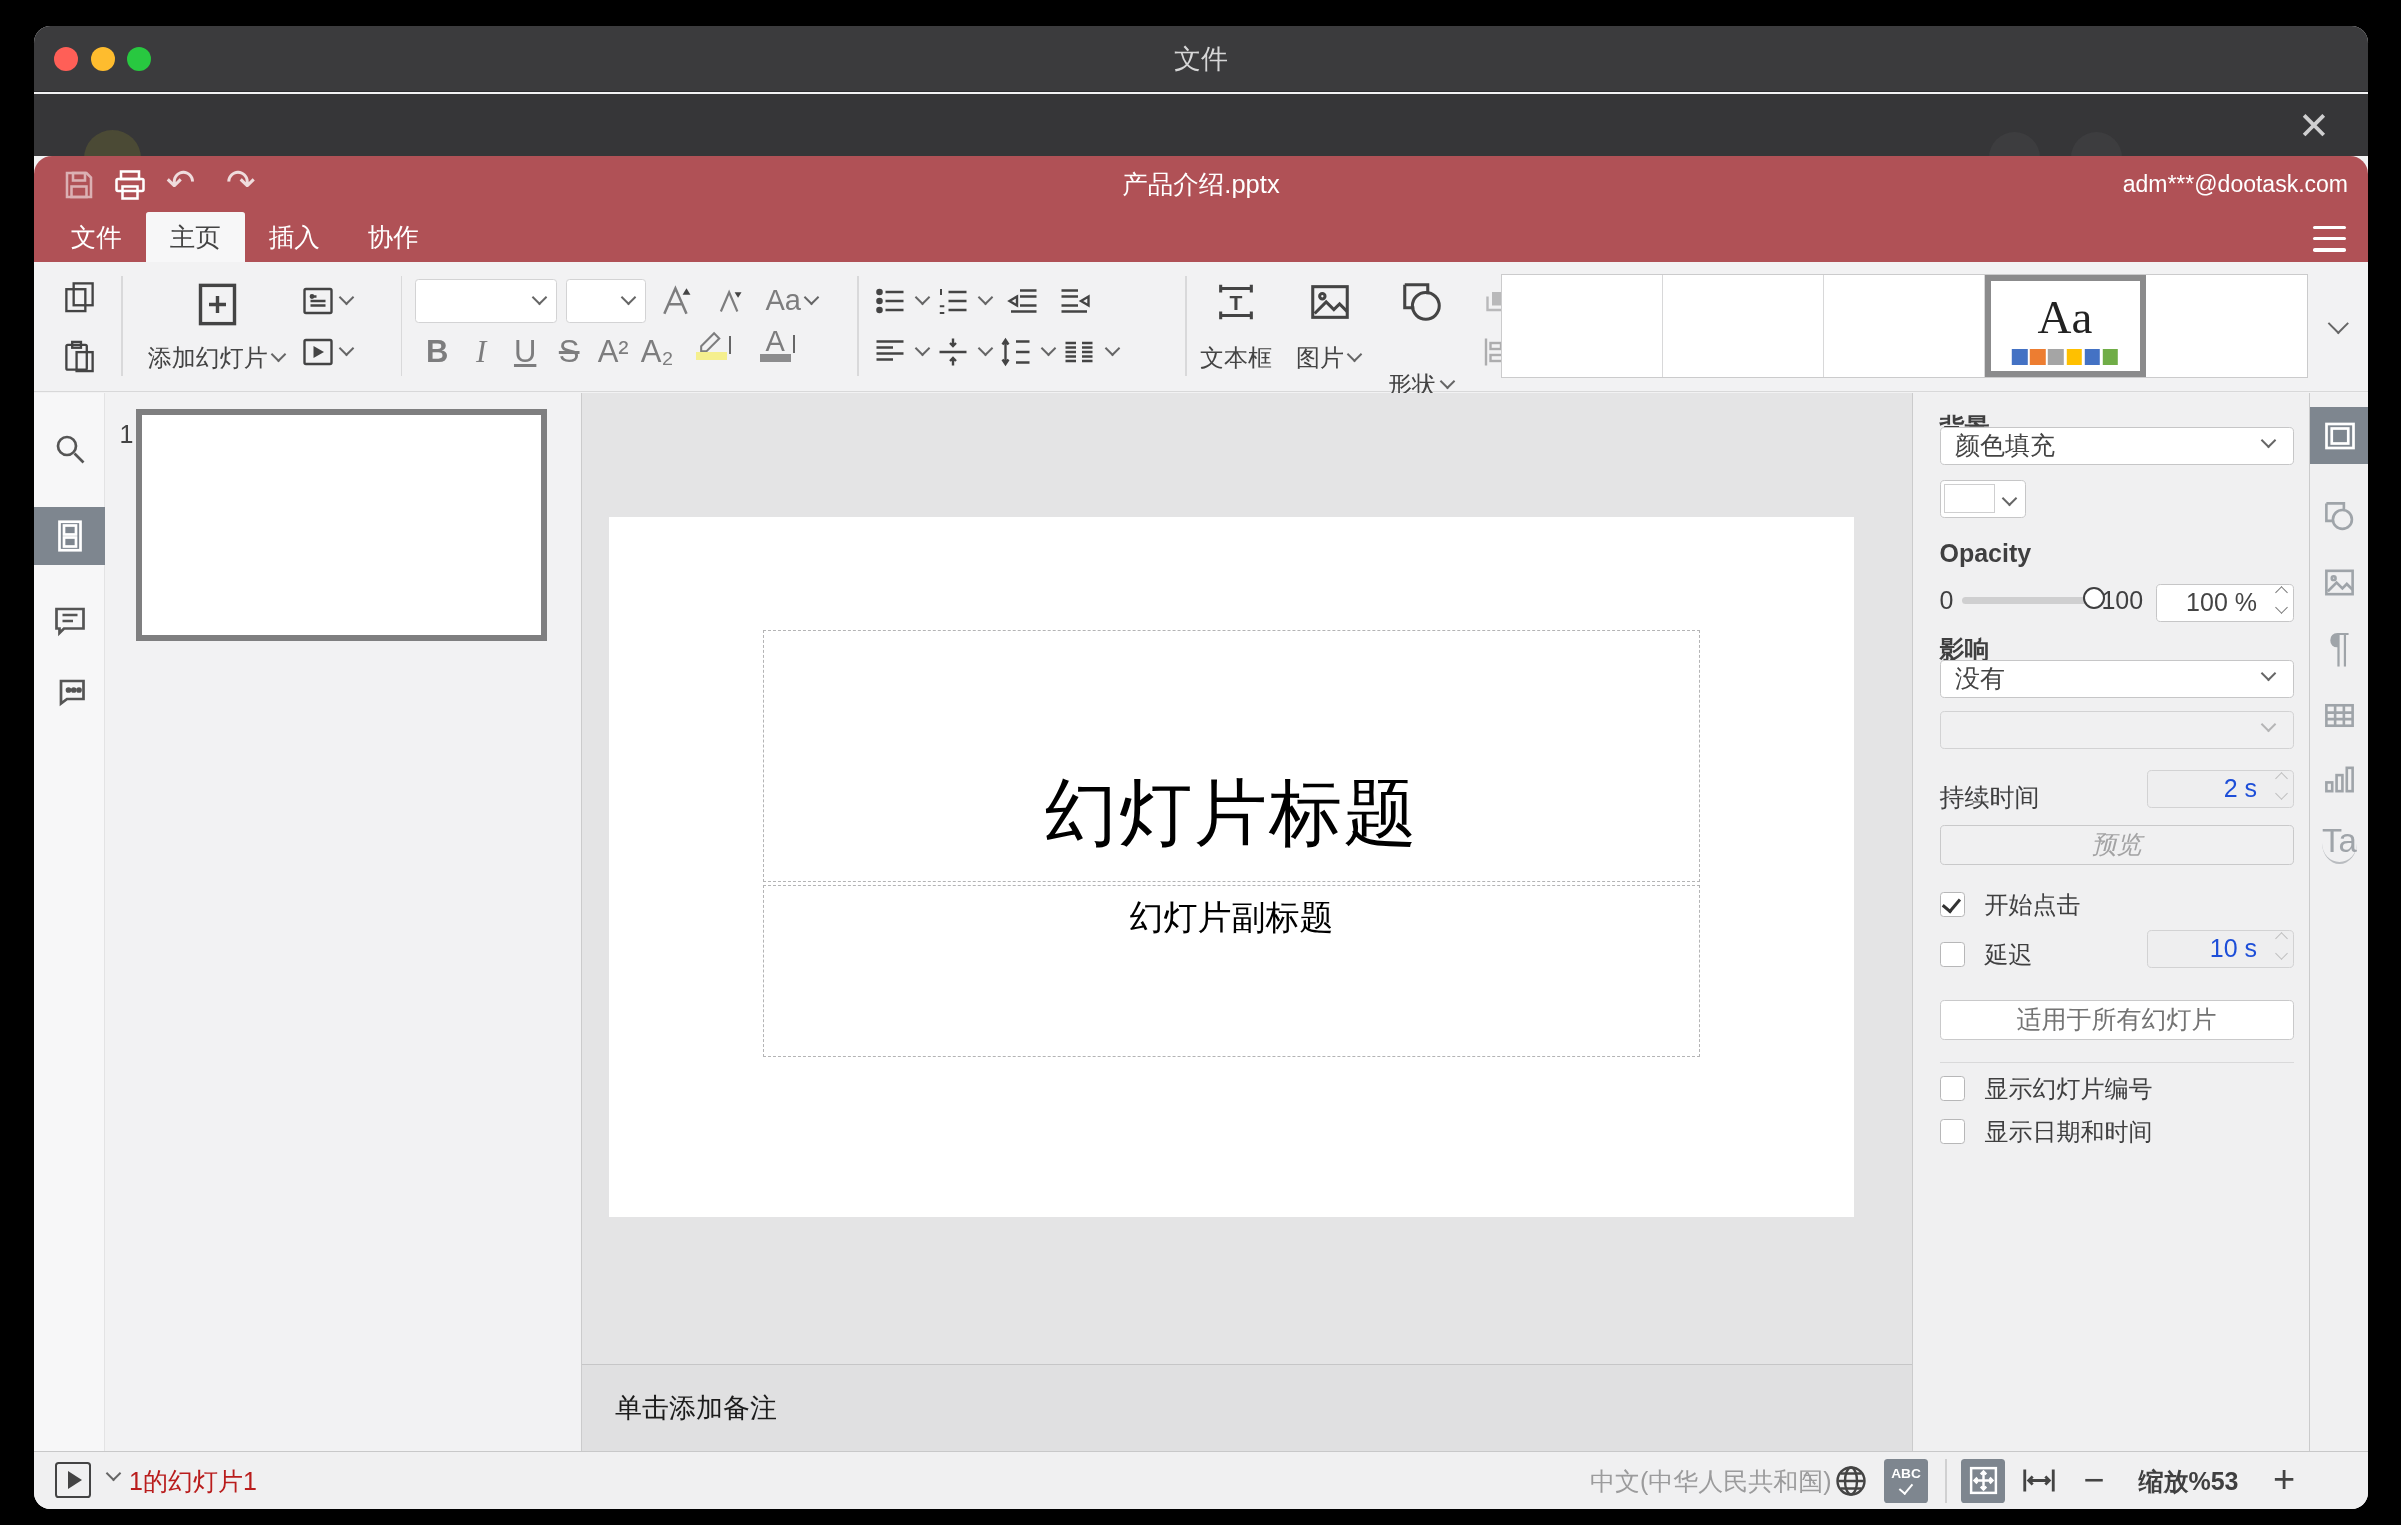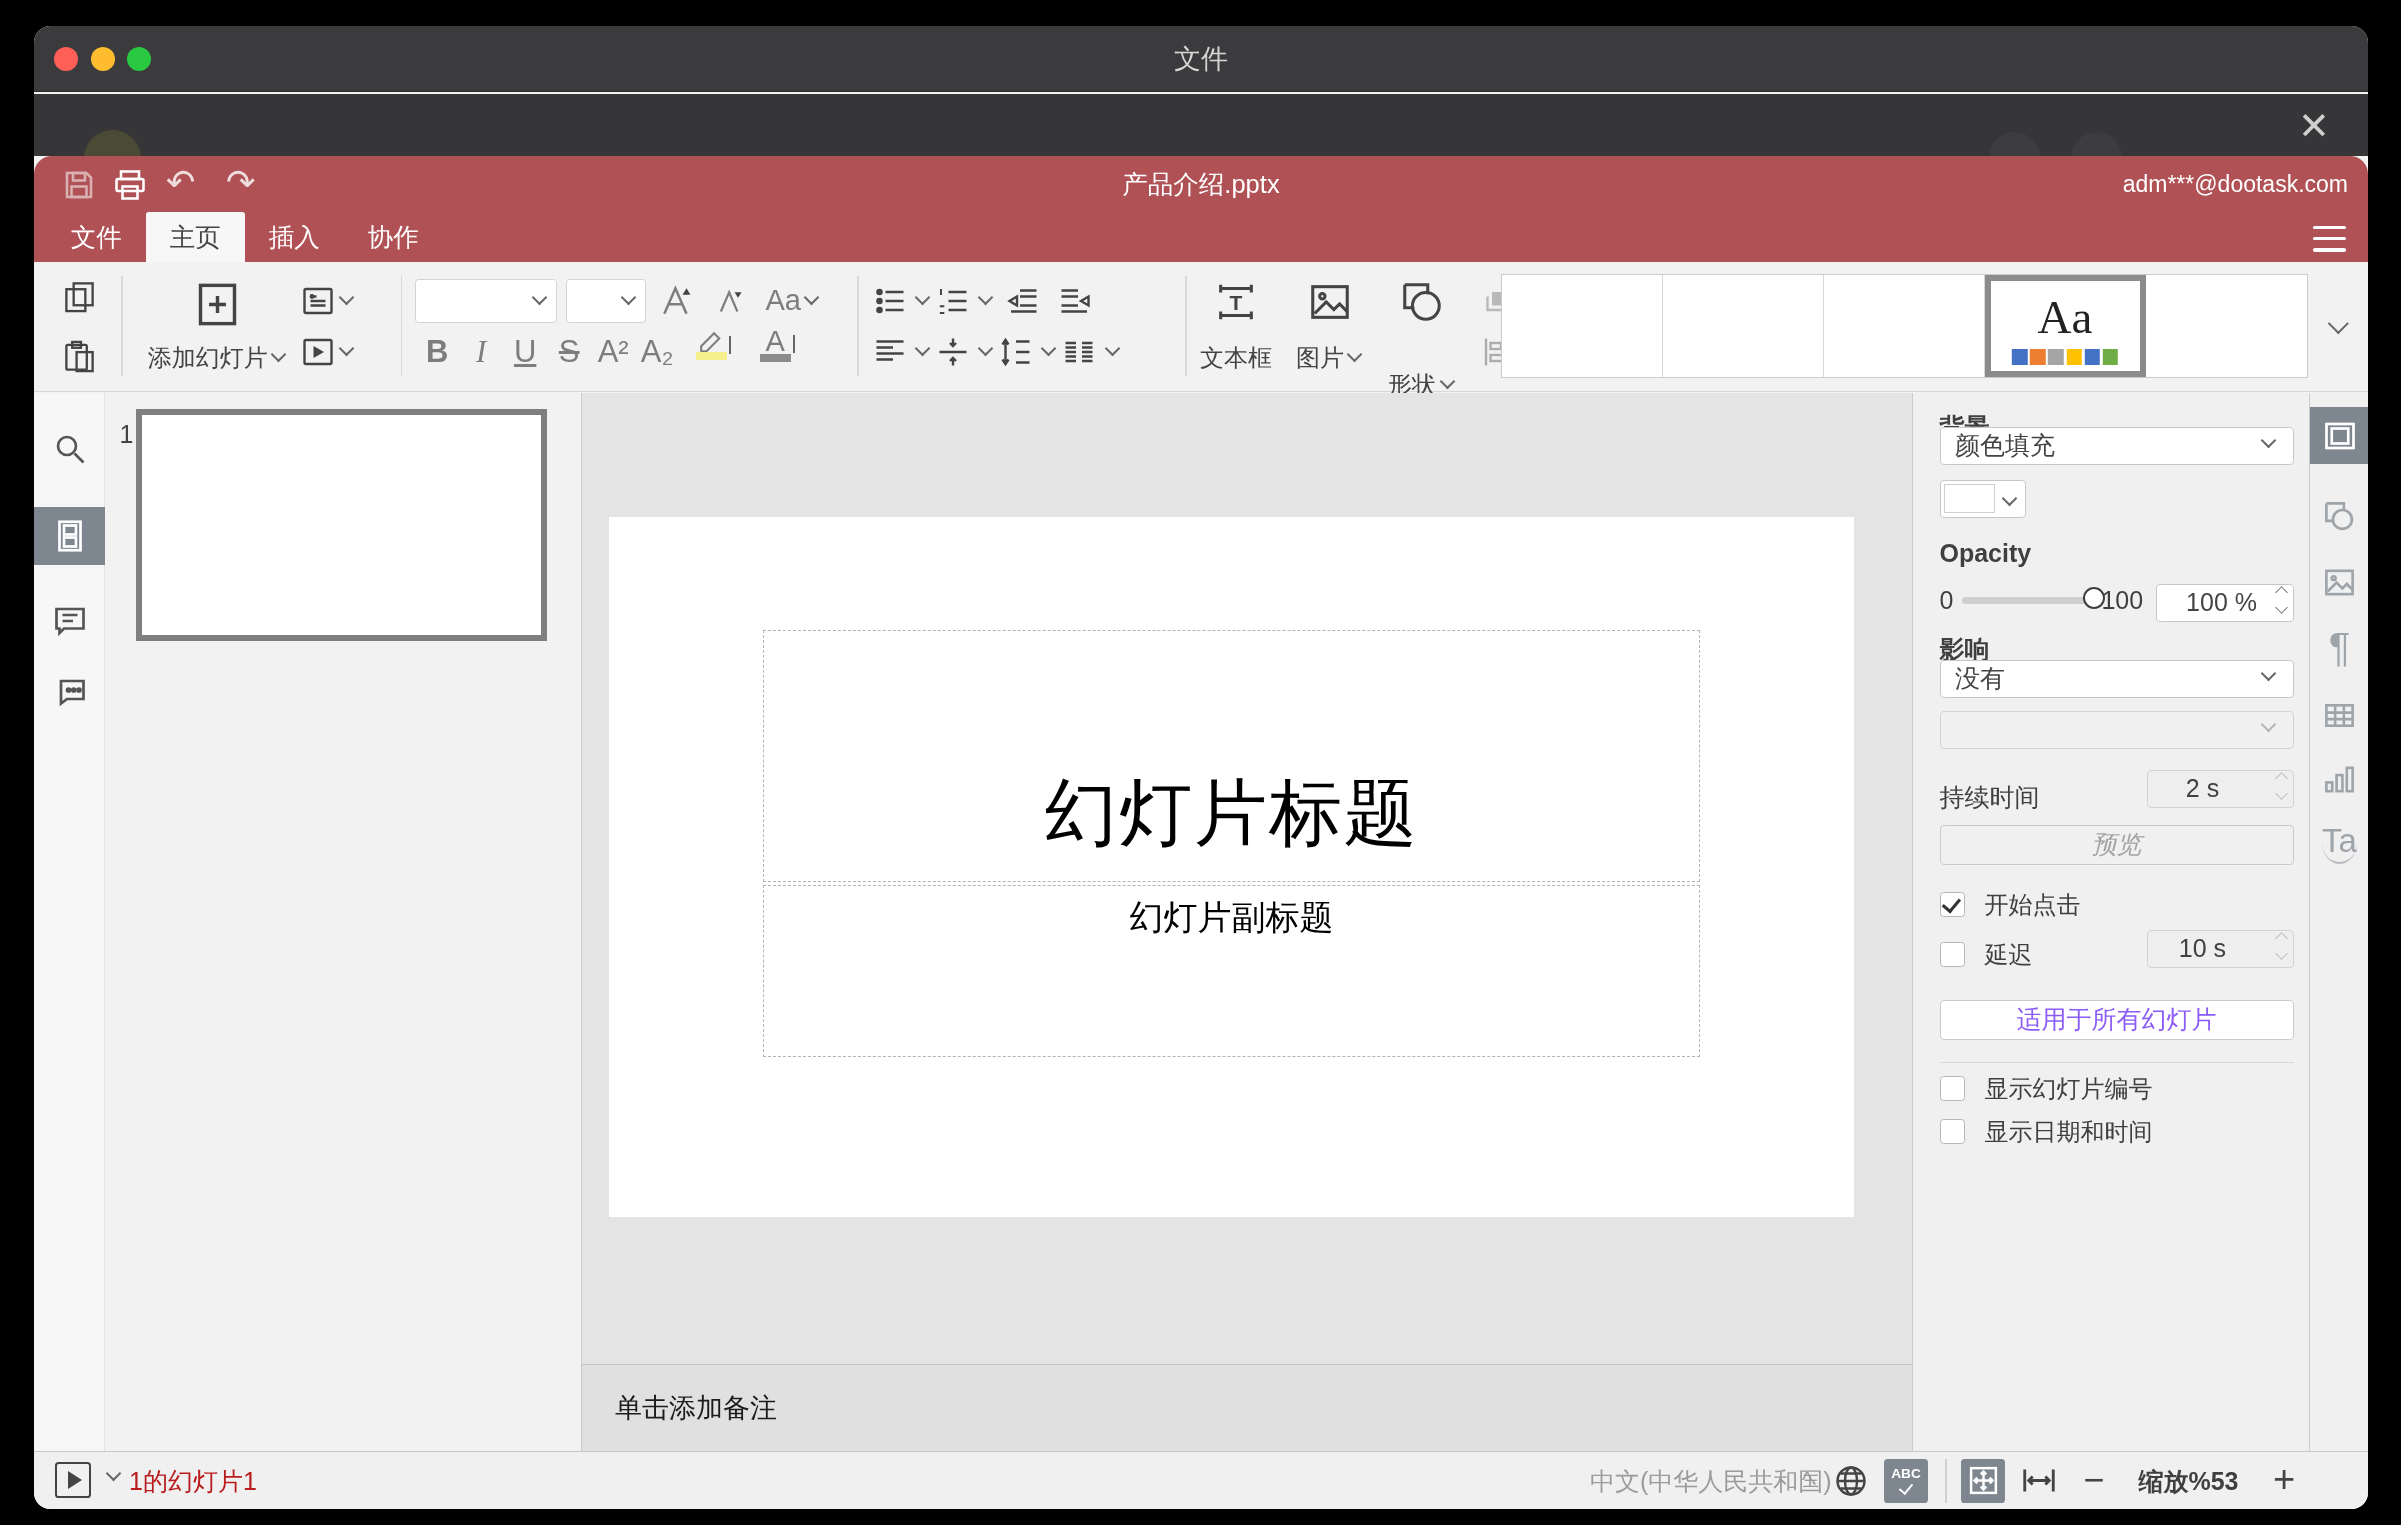--- a/index.html
+++ b/index.html
@@ -81,31 +81,31 @@
   #notes{position:absolute;left:548px;right:456px;top:1338px;height:87px;background:#e0e0e1;border-top:1.8px solid #c6c6c7;}
   #notes .t{position:absolute;left:33px;top:50%;transform:translateY(-50%);font-size:27px;color:#1c1c1c;}
 
   
   #rpanel{position:absolute;right:59px;top:367px;width:397px;bottom:58px;background:#f0f0f1;border-left:1.8px solid #cbcbcc;color:#444;}
   .rp-label{position:absolute;left:26.5px;font-size:25px;font-weight:bold;color:#3f3f40;}
   .rp-select{position:absolute;left:26.5px;width:354px;height:38px;background:#fff;border:1.8px solid #c6c6c7;border-radius:4.6px;font-size:25px;color:#444;display:flex;align-items:center;padding:0 14.6px;}
   .rp-select .chev{position:absolute;right:14.6px;top:12.8px;}
   .rp-select.dis{background:#f0f0f1;border-color:#d2d2d3;}
   .spin{position:absolute;height:38px;background:#fff;border:1.8px solid #c6c6c7;border-radius:4.6px;display:flex;align-items:center;justify-content:flex-end;font-size:25px;color:#444;padding-right:36px;}
-  .spin.dis{background:#eeeeef;color:#404040;border-color:#d2d2d3;justify-content:center;}
+  .spin.dis{background:#eeeeef;color:#1d4ed8;border-color:#d2d2d3;}
   .spin .arrows{position:absolute;right:7.3px;top:3.6px;display:flex;flex-direction:column;gap:5.5px;}
   .spin .arrows i{width:9px;height:9px;border-right:1.8px solid #777;border-bottom:1.8px solid #777;display:block;}
   .spin .arrows i.up{transform:rotate(-135deg);}
   .spin .arrows i.dn{transform:rotate(45deg);}
   .cbrow{position:absolute;left:26.5px;display:flex;align-items:center;gap:20px;font-size:24px;color:#3f3f40;}
   .cb{width:25px;height:25px;background:#fff;border:1.8px solid #b7b7b8;border-radius:3.6px;position:relative;}
   .cb.on:after{content:"";position:absolute;left:5.5px;top:1.8px;width:8.2px;height:13.7px;border-right:3.2px solid #333;border-bottom:3.2px solid #333;transform:rotate(40deg);}
   .rp-btn{position:absolute;left:26.5px;width:354px;height:40px;border:1.8px solid #c9c9ca;border-radius:4.6px;background:#f0f0f1;font-size:25px;display:flex;align-items:center;justify-content:center;}
   .rp-btn.dis{color:#a3a3a4;font-style:italic;}
-  .rp-btn.white{background:#fff;color:#8b5cf6;}
+  .rp-btn.white{background:#fff;color:#737373;}
   #rp-divider{position:absolute;left:26.5px;width:354px;height:1.8px;background:#d9d9da;}
   
   #op-row{position:absolute;left:26.5px;top:188px;width:228px;height:40px;display:flex;align-items:center;font-size:25px;color:#3f3f40;}
   #op-track{position:relative;width:130px;height:6.4px;background:#cfcfd0;border-radius:3.6px;margin:0 9px;}
   #op-handle{position:absolute;right:-12.8px;top:-10px;width:22px;height:22px;background:#fff;border:2.7px solid #3f3f40;border-radius:50%;}
   #bg-swatch{position:absolute;left:26.5px;top:87px;width:86px;height:38px;border:1.8px solid #c6c6c7;border-radius:4.6px;background:#fff;display:flex;}
   #bg-swatch .sw{width:51px;margin:3.6px 0 3.6px 3.6px;border:0.9px solid #cfcfd0;background:#fff;}
   #bg-swatch .chev{margin:12.8px 0 0 9px;}
 
   

